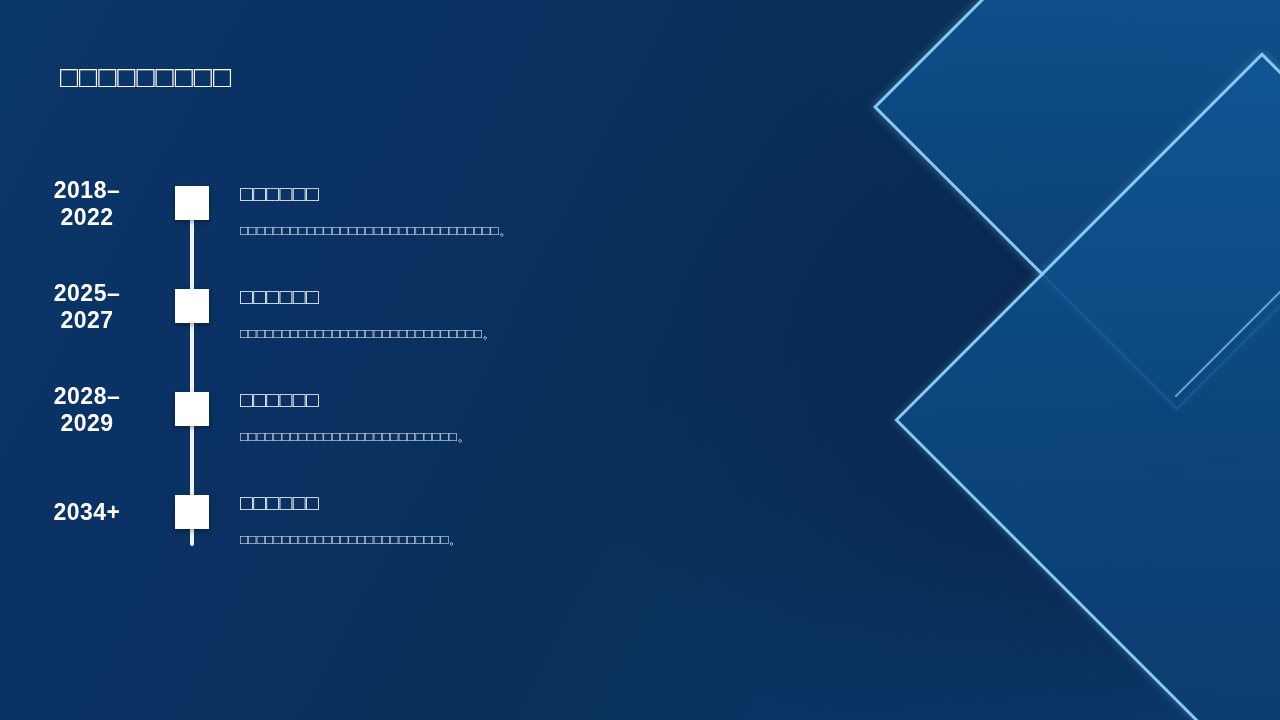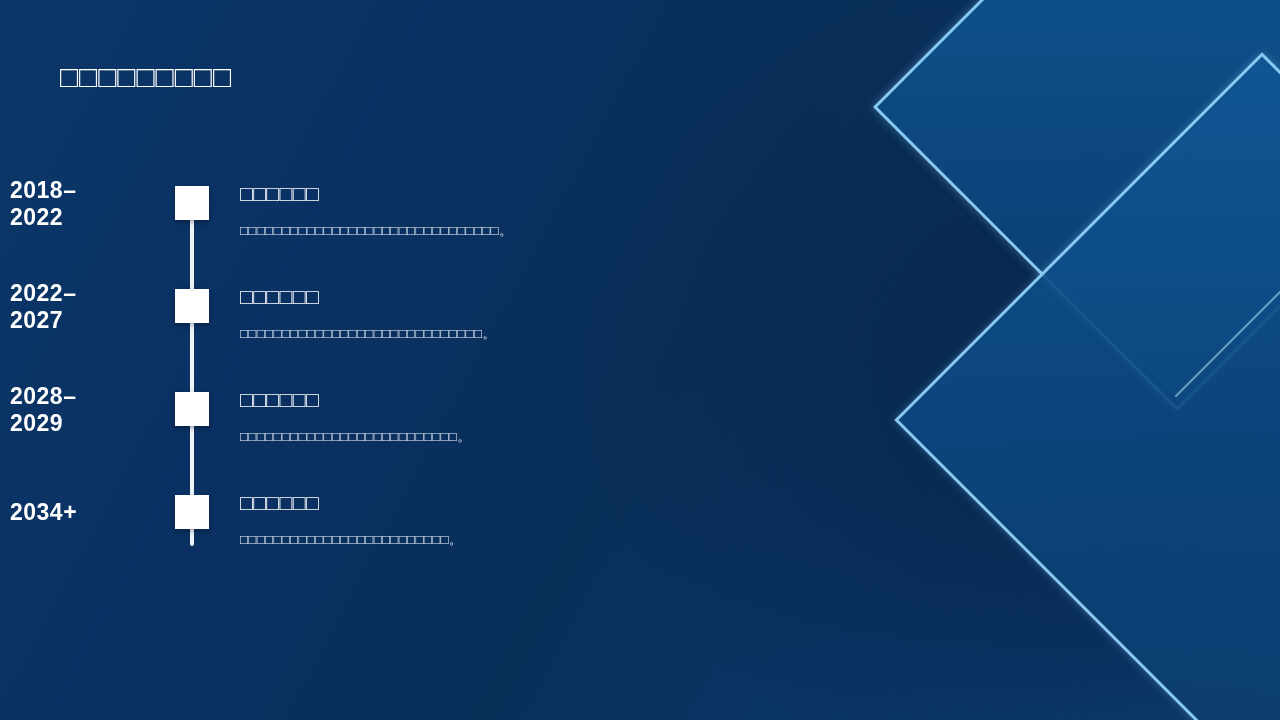--- a/index.html
+++ b/index.html
@@ -96,23 +96,23 @@
     height: 350px;
     background: #eef4fa;
     border-radius: 2px;
   }
   .tl-row {
     position: relative;
     height: 103px;
   }
   .tl-year {
     position: absolute;
-    left: 10px;
+    left: 4px;
     width: 166px;
-    text-align: left;
+    text-align: center;
     color: #ffffff;
     font-size: 23px;
     font-weight: 700;
     line-height: 1.18;
     letter-spacing: 0.5px;
   }
   .tl-year.two-line { top: 9px; }
   .tl-year.one-line { top: 22px; }
 
   .tl-marker {
@@ -168,21 +168,21 @@
     <div class="tl-row">
       <div class="tl-year two-line"><span>2018–</span><br><span>2022</span></div>
       <div class="tl-marker"></div>
       <div class="tl-body">
         <div class="tl-heading">□□□□□□</div>
         <div class="tl-desc">□□□□□□□□□□□□□□□□□□□□□□□□□□□□□□□。</div>
       </div>
     </div>
 
     <div class="tl-row">
-      <div class="tl-year two-line"><span>2022–</span><br><span>2027</span></div>
+      <div class="tl-year two-line"><span>2025–</span><br><span>2027</span></div>
       <div class="tl-marker"></div>
       <div class="tl-body">
         <div class="tl-heading">□□□□□□</div>
         <div class="tl-desc">□□□□□□□□□□□□□□□□□□□□□□□□□□□□□。</div>
       </div>
     </div>
 
     <div class="tl-row">
       <div class="tl-year two-line"><span>2028–</span><br><span>2029</span></div>
       <div class="tl-marker"></div>

